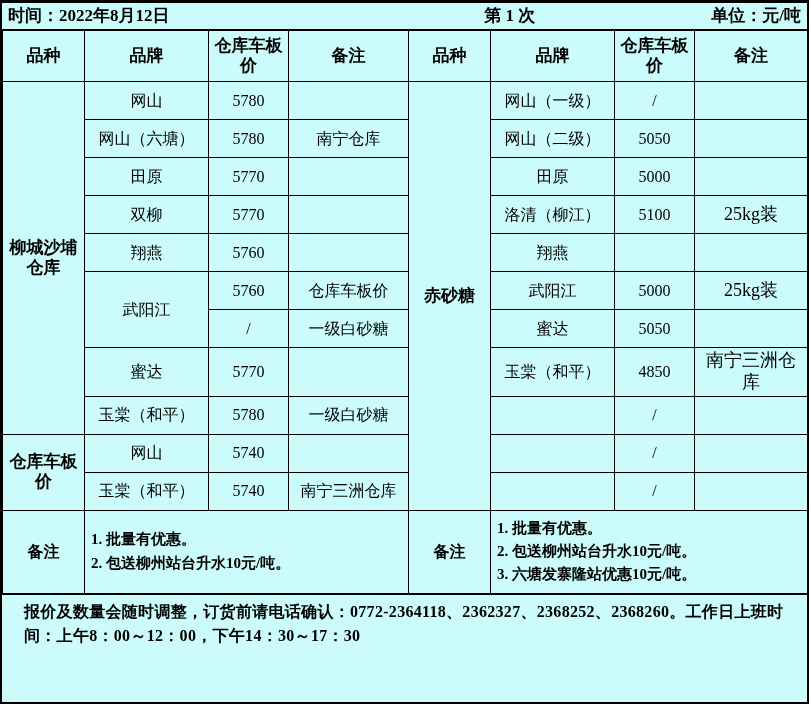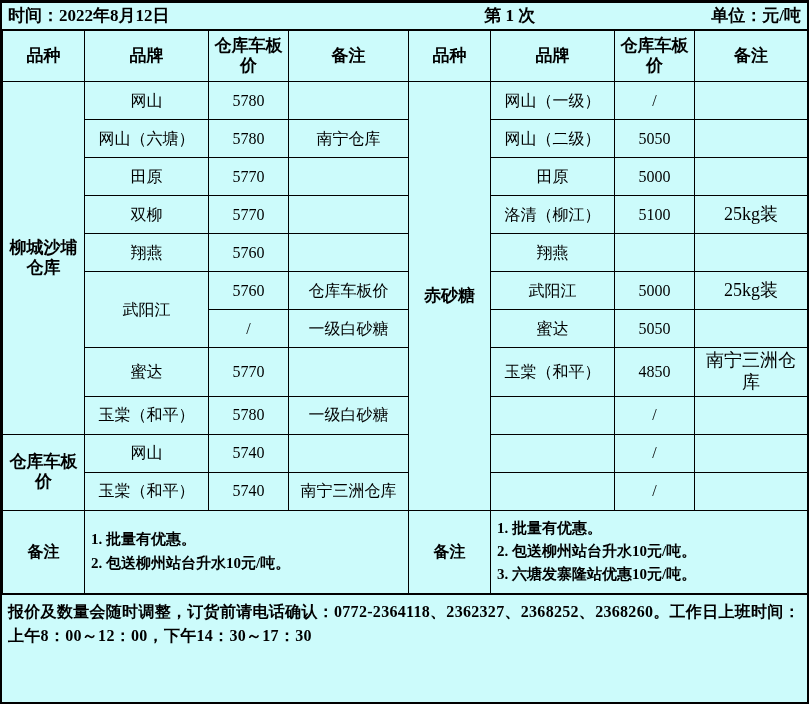--- a/index.html
+++ b/index.html
@@ -70,21 +70,21 @@
     padding: 4px 6px;
     line-height: 1.55;
     font-weight: bold;
   }
   .note-label { font-weight: bold; font-size: 16px; }
   .footer {
     border-top: 1px solid #000;
     font-size: 16px;
     font-weight: bold;
     text-align: left;
-    padding: 5px 6px 0 6px;
+    padding: 5px 6px 0 22px;
     line-height: 1.5;
     letter-spacing: 0.3px;
   }
   .r { height: 38px; }
   .small { font-size: 18px; }
   .vlabel { font-weight: bold; font-size: 17px; }
 </style>
 </head>
 <body>
 

